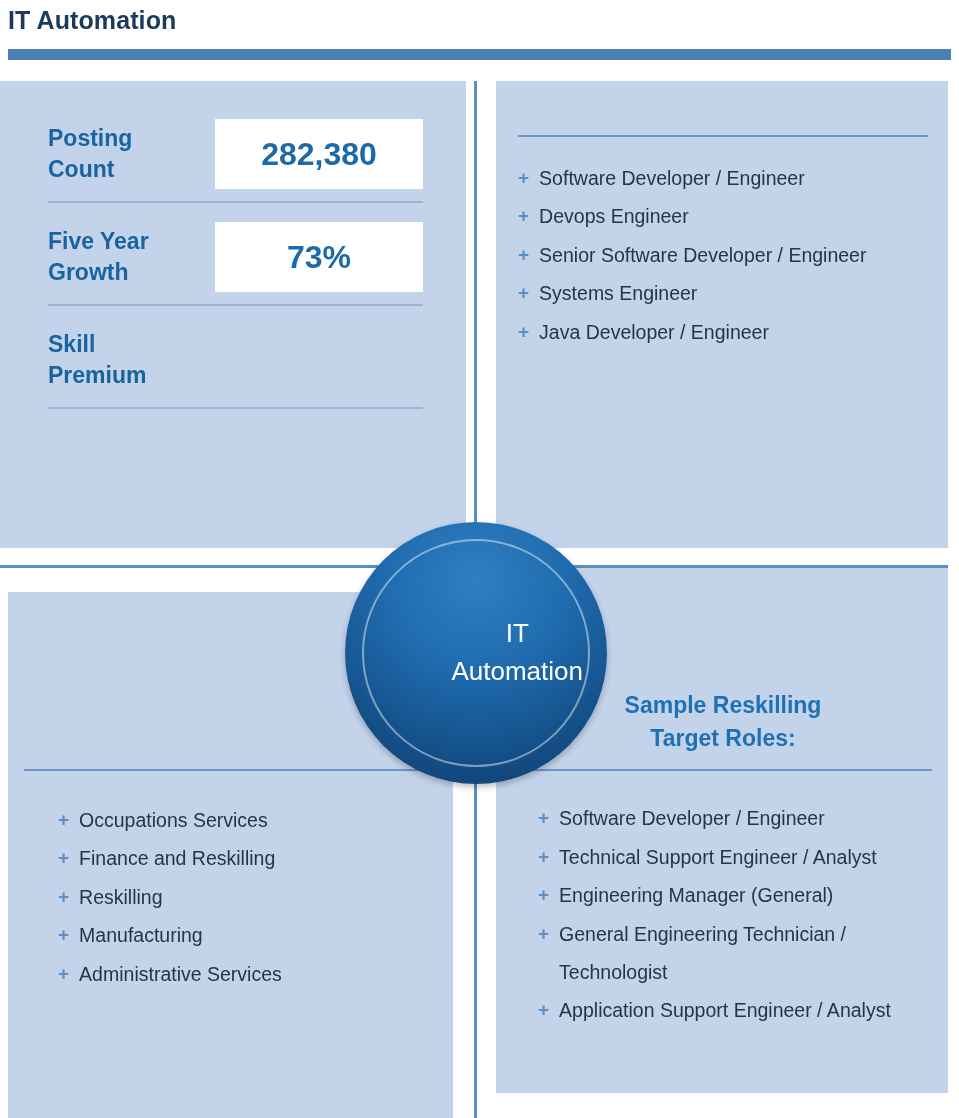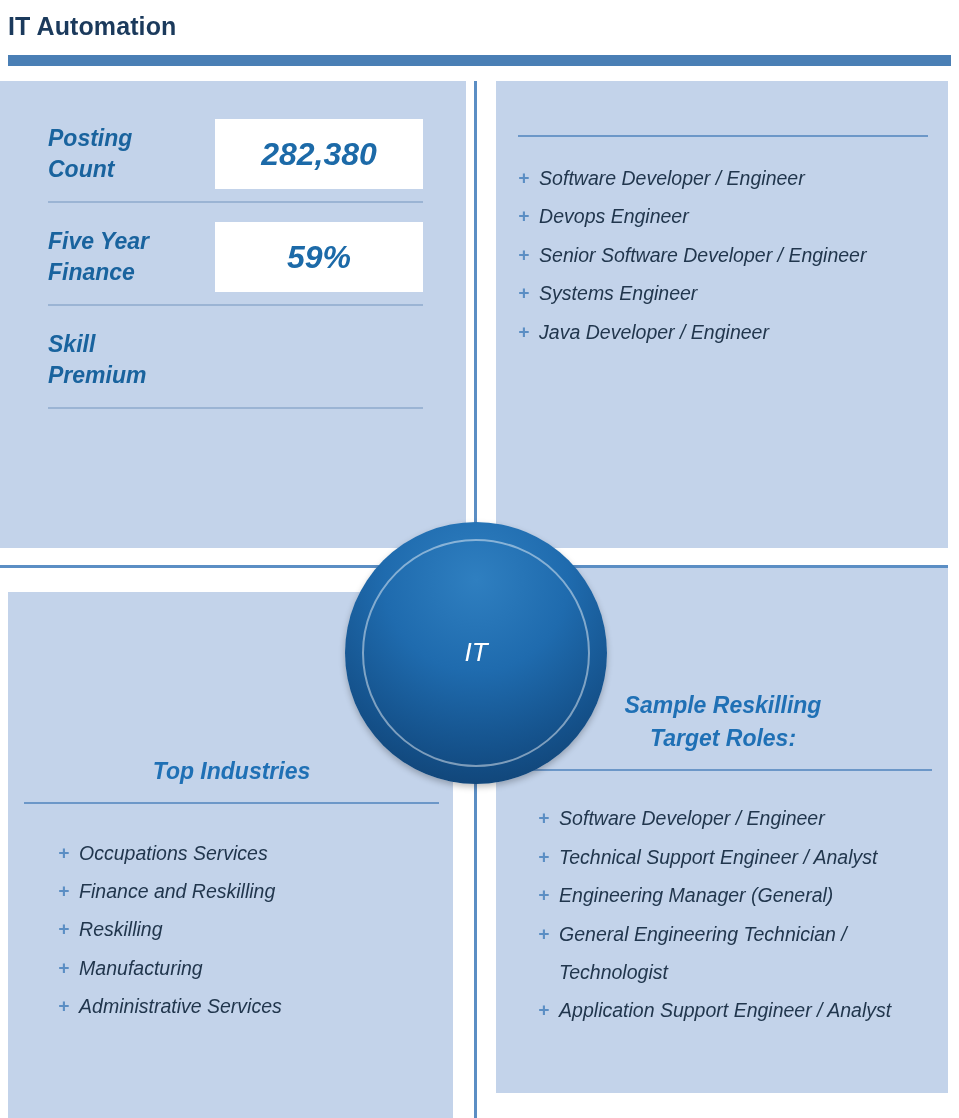--- a/index.html
+++ b/index.html
@@ -13,38 +13,37 @@
     font-family: "Liberation Sans", sans-serif;
     position: relative;
     overflow: hidden;
   }
 
   
   .page-title {
     font-size: 25px;
     font-weight: bold;
     color: #1b3a5c;
-    padding: 12px 0 0 8px;
+    padding: 6px 0 0 8px;
     letter-spacing: 0.1px;
   }
 
   .title-rule {
     height: 11px;
     background: #4a7fb5;
     margin: 14px 8px 0 8px;
   }
 
   
   .grid {
     position: absolute;
     top: 81px;
     left: 0;
     width: 836px;
     height: 1037px;
-    font-style: italic;
   }
 
   .quad {
     position: absolute;
     background: #c3d3ea;
     box-sizing: border-box;
   }
   .quad-tl { left: 0px;   top: 0px;   width: 466px; height: 467px; }
   .quad-tr { left: 496px; top: 0px;   width: 452px; height: 467px; }
   .quad-bl { left: 8px;   top: 511px; width: 445px; height: 526px; }
@@ -194,21 +193,21 @@
     box-sizing: border-box;
   }
   .center-circle .ctext {
     position: absolute;
     left: 0;
     top: 0;
     width: 262px;
     height: 262px;
     display: flex;
     align-items: center;
-    justify-content: center;
+    justify-content: flex-end;
     color: #ffffff;
     font-size: 26px;
     text-align: center;
     line-height: 1.45;
     padding: 0 24px;
     box-sizing: border-box;
   }
 </style>
 </head>
 <body>
@@ -220,22 +219,22 @@
 
   <div class="quad quad-tl">
     <div class="kpi-list">
 
       <div class="kpi-row">
         <div class="kpi-label">Posting Count</div>
         <div class="kpi-value">282,380</div>
       </div>
 
       <div class="kpi-row">
-        <div class="kpi-label">Five Year Finance</div>
-        <div class="kpi-value">59%</div>
+        <div class="kpi-label">Five Year Growth</div>
+        <div class="kpi-value">73%</div>
       </div>
 
       <div class="kpi-row">
         <div class="kpi-label">Skill Premium</div>
       </div>
 
     </div>
   </div>
 
   <div class="quad quad-tr">
@@ -261,21 +260,20 @@
         <li>
             <span class="plus">+</span>
             <span class="txt">Java Developer / Engineer</span>
           </li>
       </ul>
     </div>
   </div>
 
   <div class="quad quad-bl">
     <div class="bl-inner">
-      <div class="panel-head">Top Industries</div>
       <div class="panel-rule"></div>
       <ul class="bullets">
         <li>
             <span class="plus">+</span>
             <span class="txt">Occupations Services</span>
           </li>
         <li>
             <span class="plus">+</span>
             <span class="txt">Finance and Reskilling</span>
           </li>
@@ -329,17 +327,18 @@
 
   <div class="v-div v-div-top"></div>
   <div class="v-div v-div-bot"></div>
   <div class="h-div"></div>
 
   <div class="center-circle">
     <div class="ring"></div>
     <div class="ctext">
       <div>
         <div>IT</div>
+        <div>Automation</div>
       </div>
     </div>
   </div>
 
 </div>
 
 </body></html>

